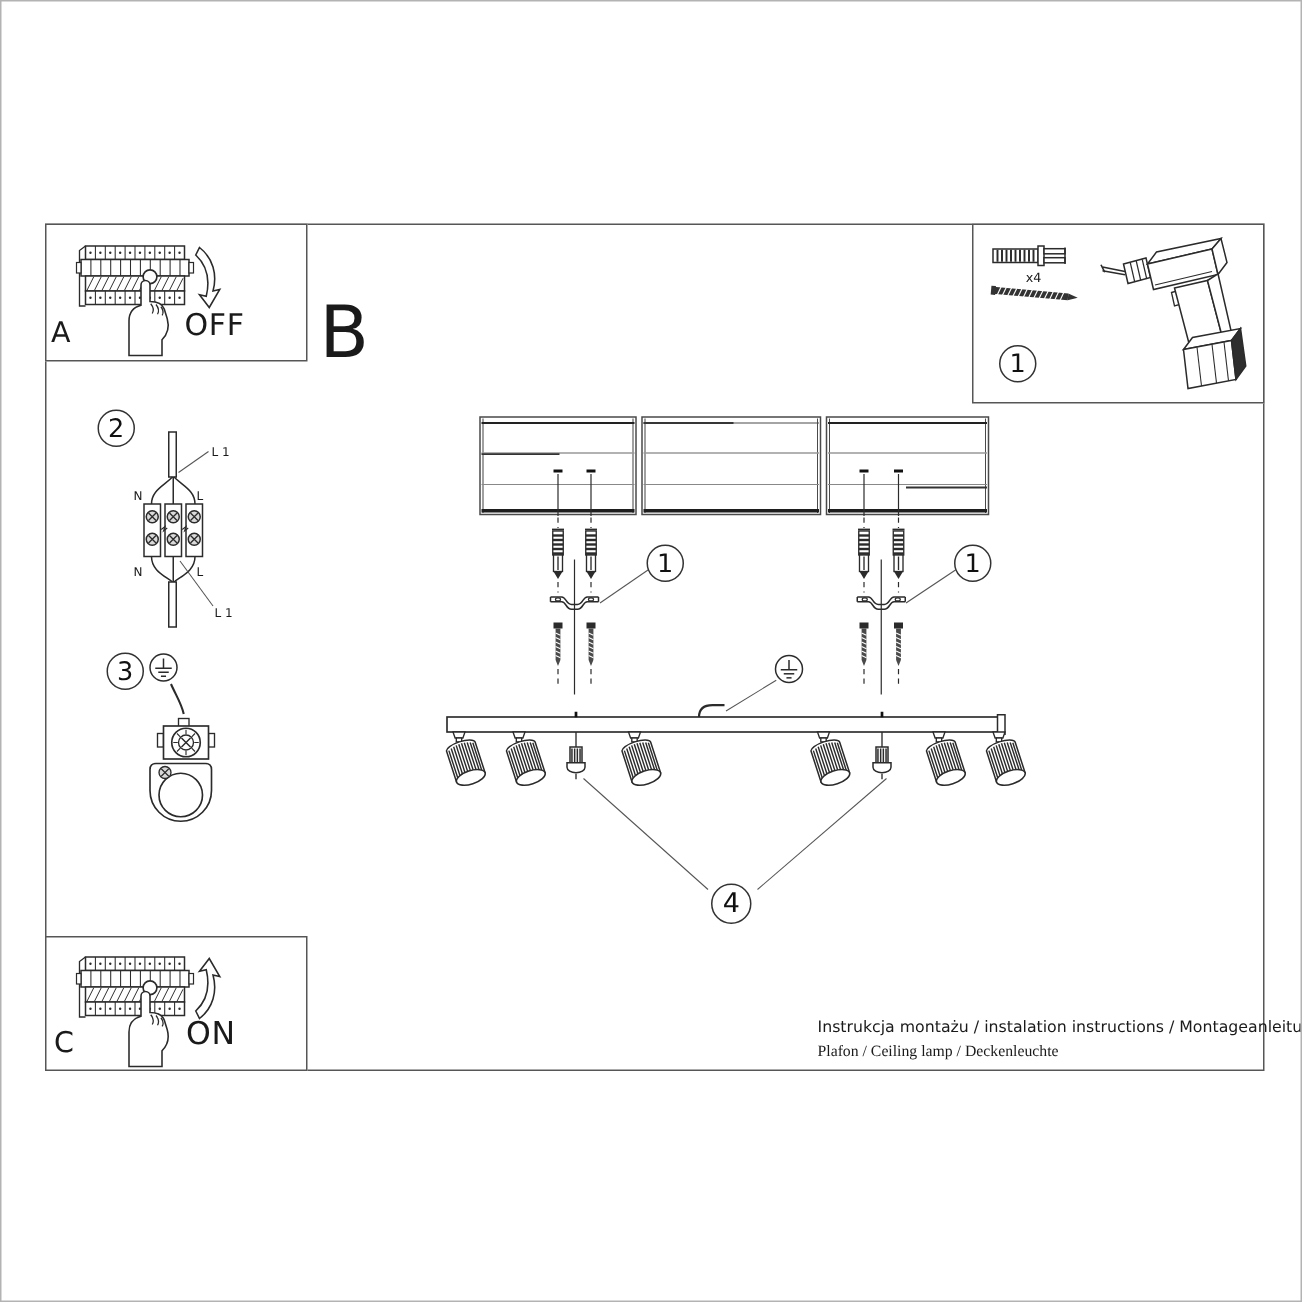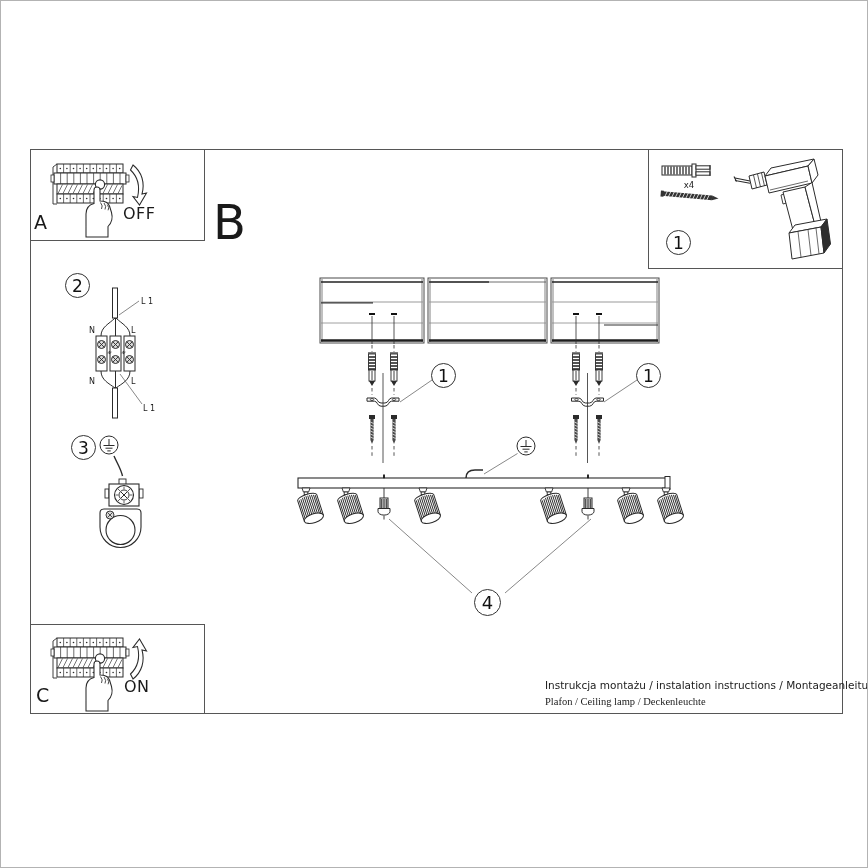--- a/index.html
+++ b/index.html
@@ -200,31 +200,31 @@
   </svg>
 
   <div class="box" style="left:29px;top:148px;width:813px;height:565px;"></div>
 
   <div class="box" style="left:29px;top:148px;width:175px;height:92px;"></div>
   <svg style="left:48px;top:158px;" width="100" height="82" viewBox="0 0 100 82">
     <use href="#bp"></use>
     <path d="M84,6 C93,13 96,24 93,35 L97.5,34 L90.5,46 L84,37.5 L88.5,38.5 C91,28 89,18 81.5,11 Z" fill="#fff" stroke="#2b2b2b" stroke-width="1.05"></path>
   </svg>
   <div class="label" style="left:33px;top:210px;font-size:19px;">A</div>
-  <div class="label" style="left:122px;top:203px;font-size:16px;letter-spacing:0.5px;">OFF</div>
+  <div class="label" style="left:122px;top:203px;font-size:20px;letter-spacing:0.5px;">OFF</div>
 
   <div class="label" style="left:212px;top:193px;font-size:48px;">B</div>
 
   <div class="box" style="left:29px;top:623px;width:175px;height:90px;"></div>
   <svg style="left:48px;top:632px;" width="100" height="82" viewBox="0 0 100 82">
     <use href="#bp"></use>
     <path d="M84,46 C93,39 96,28 93,17 L97.5,18 L90.5,6 L84,14.5 L88.5,13.5 C91,24 89,34 81.5,41 Z" fill="#fff" stroke="#2b2b2b" stroke-width="1.05"></path>
   </svg>
   <div class="label" style="left:35px;top:683px;font-size:19px;">C</div>
-  <div class="label" style="left:123px;top:676px;font-size:16px;letter-spacing:0.5px;">ON</div>
+  <div class="label" style="left:123px;top:676px;font-size:21px;letter-spacing:0.5px;">ON</div>
 
   <div class="box" style="left:647px;top:148px;width:195px;height:120px;"></div>
   <svg style="left:647px;top:148px;" width="195" height="120" viewBox="0 0 195 120">
 
     <g stroke="#2b2b2b" fill="none">
       <rect x="14" y="17" width="30" height="9" fill="#fff" stroke-width="1"></rect>
       <g stroke-width="1.3">
         <line x1="17" y1="17.5" x2="17" y2="25.5"></line>
           <line x1="20" y1="17.5" x2="20" y2="25.5"></line>
         <line x1="23" y1="17.5" x2="23" y2="25.5"></line>

